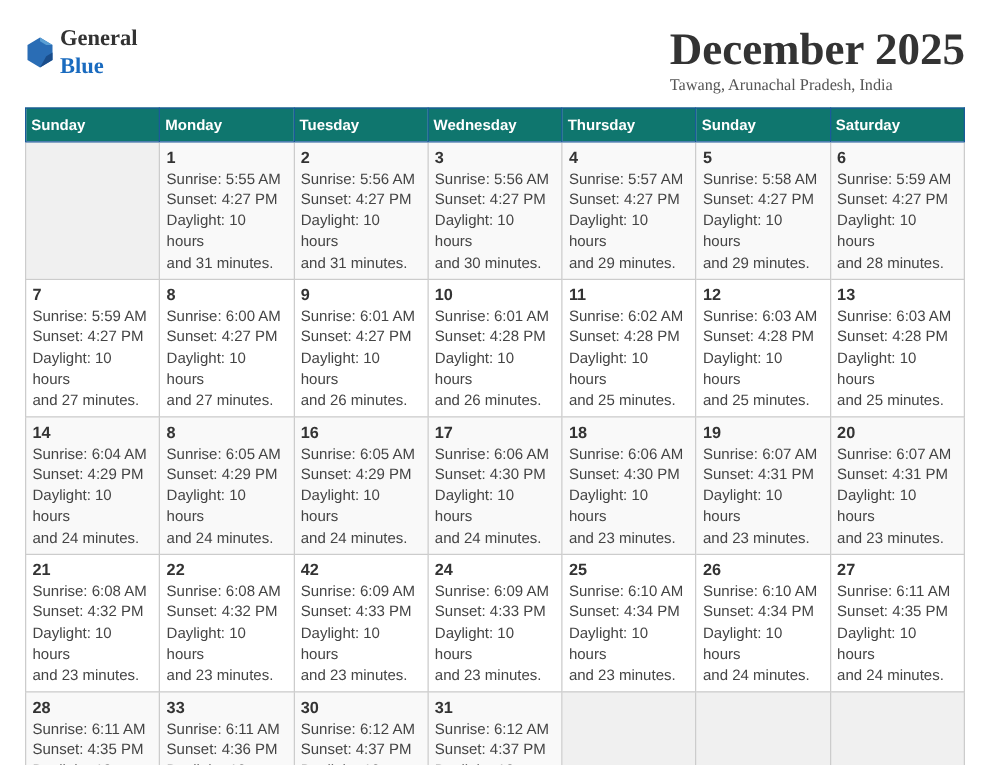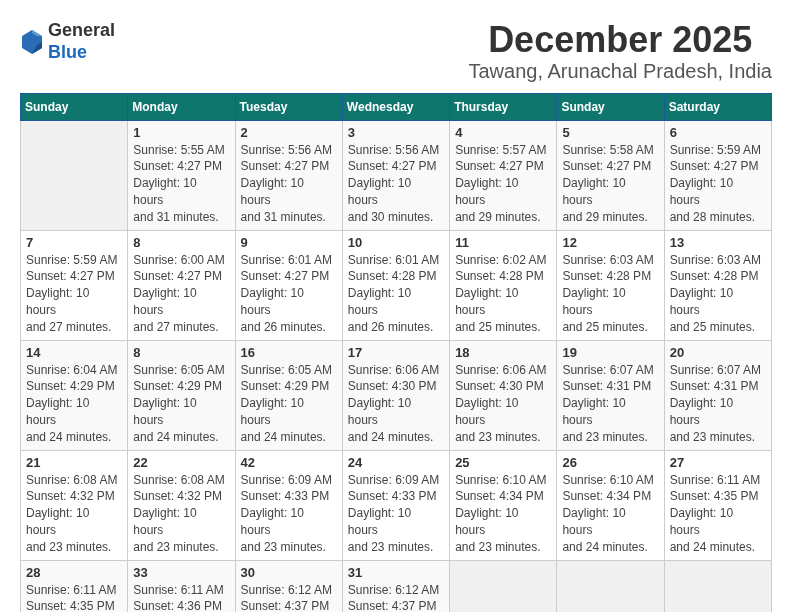--- a/index.html
+++ b/index.html
@@ -8,48 +8,49 @@
       background: #fff;
       width: 792px;
       min-height: 612px;
       padding: 20px;
     }
     .header-area {
       display: flex;
       justify-content: space-between;
       align-items: flex-start;
       margin-bottom: 10px;
+      font-family: Liberation Serif, serif;
     }
     .logo {
       display: flex;
       align-items: center;
       gap: 4px;
     }
     .logo-text {
       font-size: 18px;
       font-weight: bold;
       line-height: 1.2;
     }
     .logo-general { color: #333; }
     .logo-blue { color: #1a6bbf; }
     .logo-icon {
       width: 24px;
       height: 28px;
     }
     .title-area {
-      text-align: center;
+      text-align: left;
     }
     .month-title {
       font-size: 36px;
       font-weight: bold;
       color: #333;
       line-height: 1.1;
     }
     .location-title {
-      font-size: 20px;
+      font-size: 13px;
       color: #555;
     }
     .calendar {
       width: 100%;
       border-collapse: collapse;
       font-size: 11px;
     }
     .calendar thead tr th {
       background-color: #0f766e;
       color: white;

